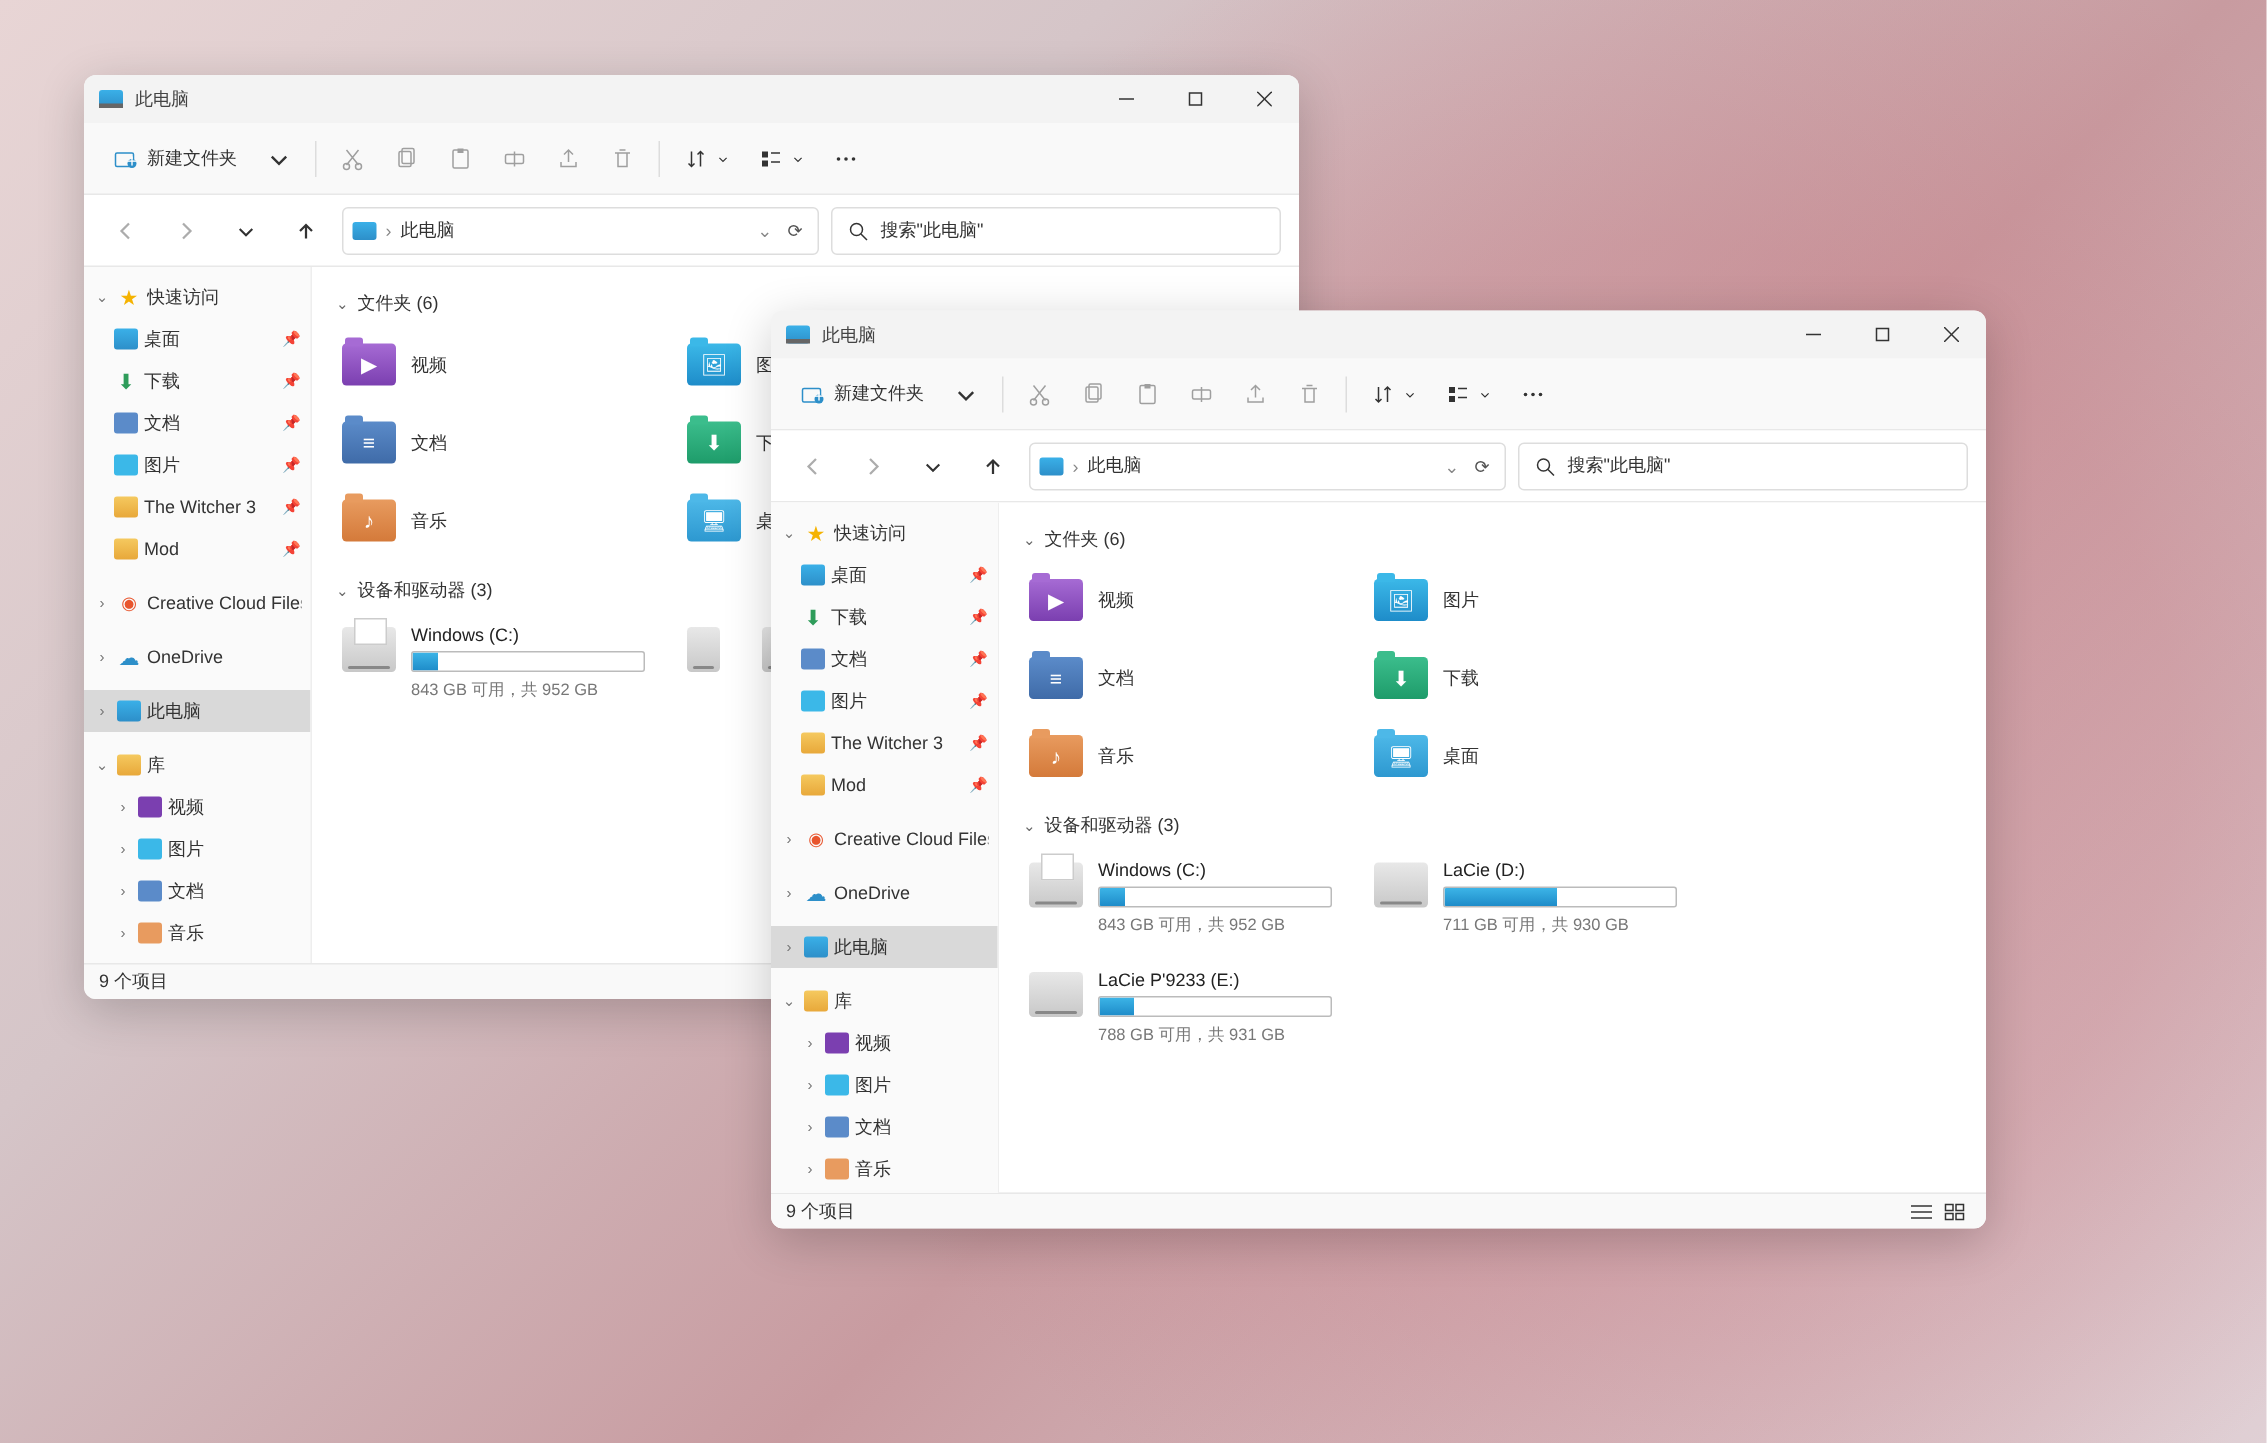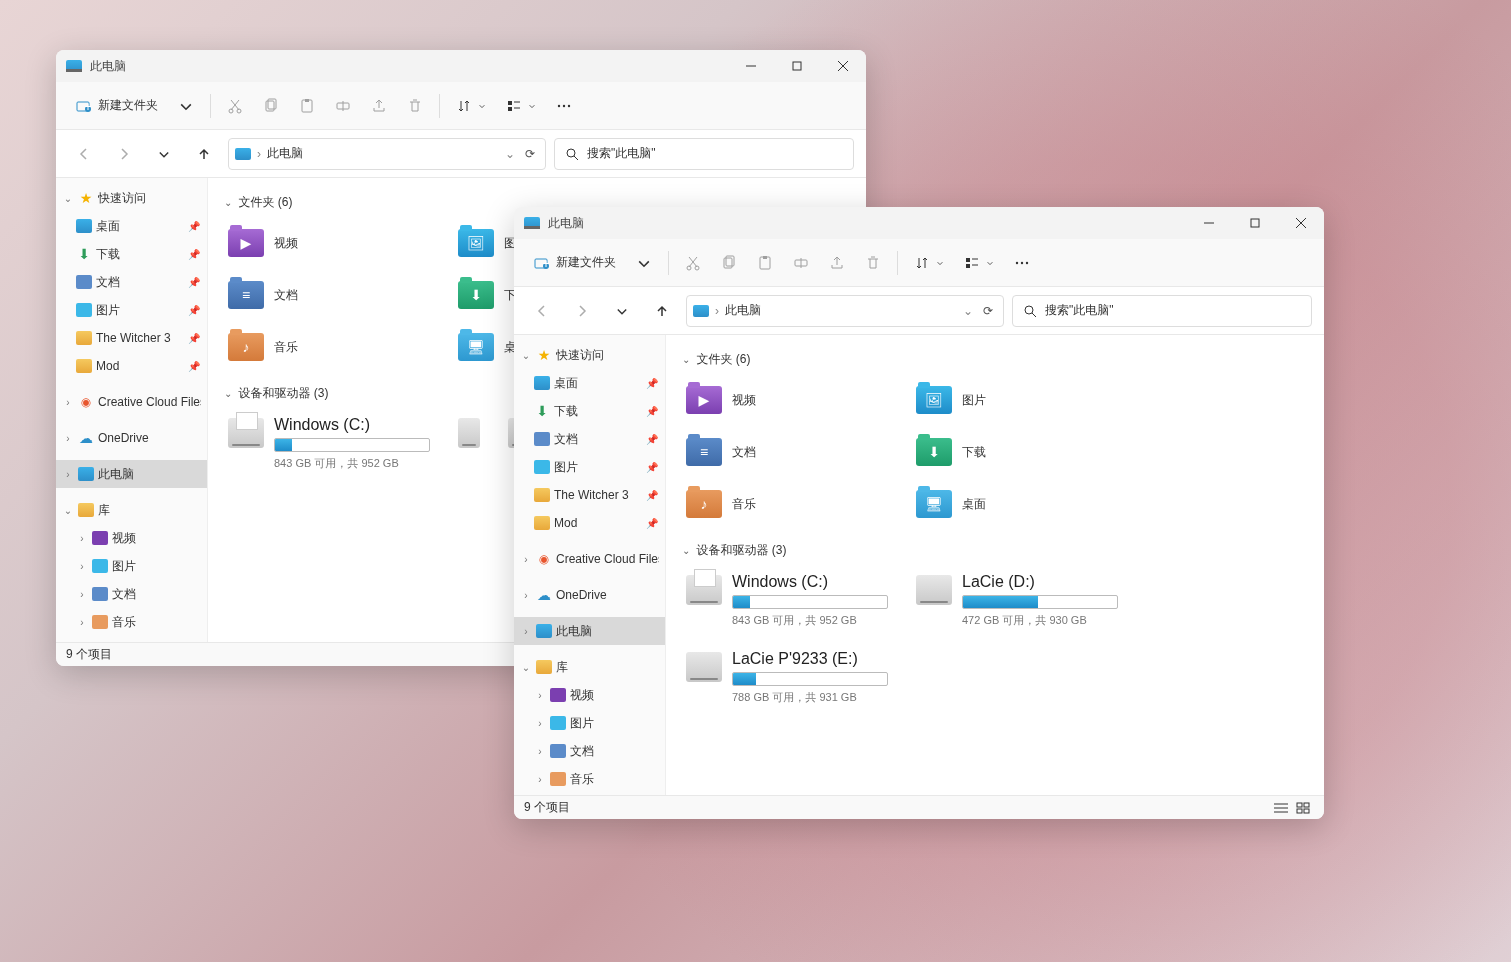--- a/index.html
+++ b/index.html
@@ -41,21 +41,21 @@
 .content{flex:1;overflow-y:auto;padding:10px 16px}
 .section-hdr{display:flex;align-items:center;gap:6px;color:#1e4e8c;font-size:13px;margin:6px 0 10px}
 .section-hdr .chev{font-size:10px;color:#666}
 .folder-grid{display:flex;flex-wrap:wrap;gap:8px 20px;margin-bottom:16px}
 .folder-item{width:210px;height:44px;display:flex;align-items:center;gap:10px;padding:4px;border-radius:4px;cursor:pointer}
 .drive-item{width:210px;display:flex;gap:10px;padding:4px;cursor:pointer;border-radius:4px;margin-bottom:6px}
 .drive-ic{width:36px;height:30px;background:linear-gradient(180deg,#e8e8e8 0%,#c8c8c8 100%);border-radius:3px;position:relative;margin-top:2px}
 .drive-ic::after{content:"";position:absolute;bottom:2px;left:4px;right:4px;height:2px;background:#888;border-radius:1px}
 .drive-ic.win::before{content:"";position:absolute;top:-6px;left:8px;width:20px;height:16px;background:#fff;border:1px solid #ccc}
 .drive-info{flex:1}
-.drive-name{font-size:16px;color:#222;margin-bottom:4px}
+.drive-name{font-size:12px;color:#222;margin-bottom:4px}
 .drive-bar{height:14px;border:1px solid #bbb;border-radius:2px;overflow:hidden;background:#fff;margin-bottom:4px}
 .drive-fill{height:100%;background:linear-gradient(180deg,#3cb4e7 0%,#1e8cc9 100%)}
 .drive-sub{font-size:11px;color:#777}
 .statusbar{height:24px;border-top:1px solid #e8e8e8;display:flex;align-items:center;padding:0 10px;font-size:11px;color:#555;background:#f9f9f9}
 .statusbar .sp{flex:1}
 .view-btn{width:22px;height:18px;display:flex;align-items:center;justify-content:center;cursor:pointer;color:#555}
 
 .fi{width:36px;height:28px;border-radius:3px;position:relative}
 .fi::before{content:"";position:absolute;top:-4px;left:2px;width:12px;height:6px;border-radius:2px 2px 0 0}
 .fi-purple{background:linear-gradient(180deg,#a66bd4 0%,#7b3fb0 100%)}.fi-purple::before{background:#a66bd4}
@@ -704,21 +704,21 @@
               <div class="drive-sub">843 GB 可用，共 952 GB</div>
             </div>
           </div>
         <div class="drive-item">
             <div class="drive-ic"></div>
             <div class="drive-info">
               <div class="drive-name">LaCie (D:)</div>
               <div class="drive-bar">
                 <div class="drive-fill" style="width:49%"></div>
               </div>
-              <div class="drive-sub">472 GB 可用，共 930 GB</div>
+              <div class="drive-sub">711 GB 可用，共 930 GB</div>
             </div>
           </div>
         <div class="drive-item">
             <div class="drive-ic"></div>
             <div class="drive-info">
               <div class="drive-name">LaCie P'9233 (E:)</div>
               <div class="drive-bar">
                 <div class="drive-fill" style="width:15%"></div>
               </div>
               <div class="drive-sub">788 GB 可用，共 931 GB</div>

